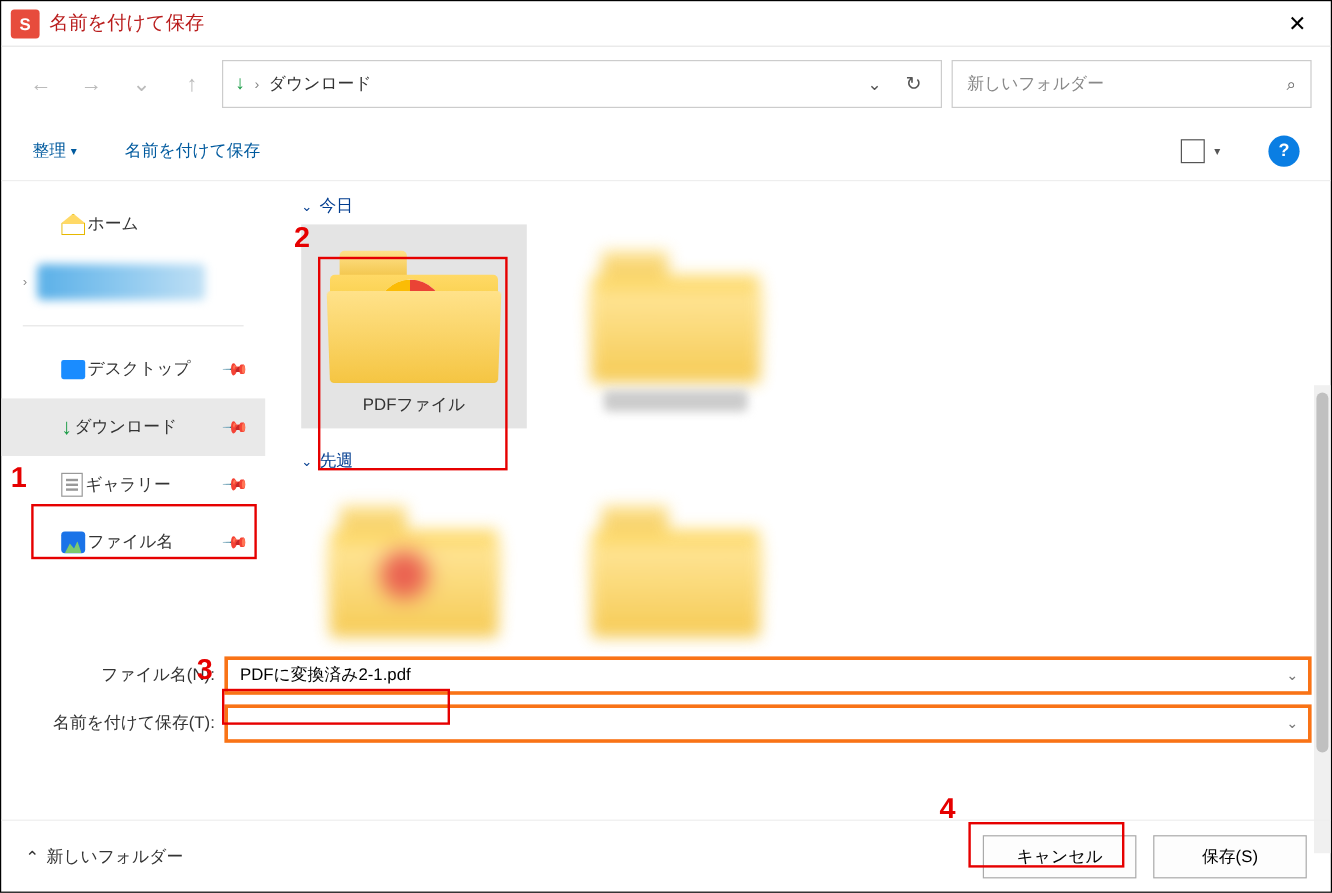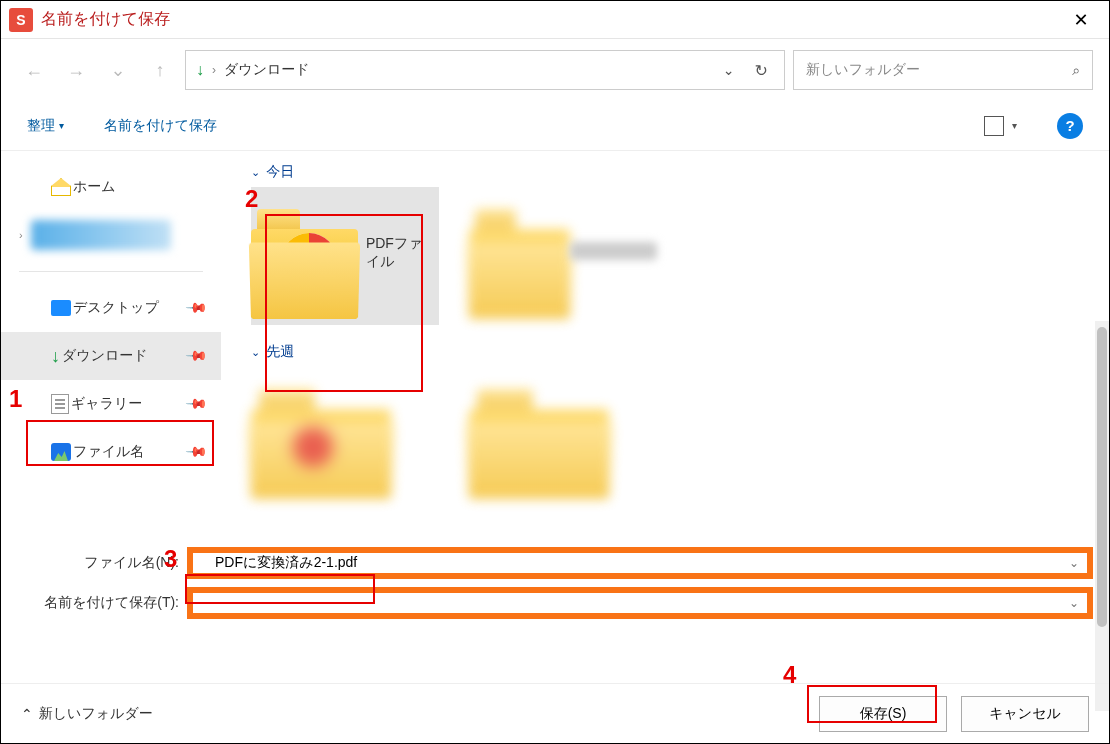--- a/index.html
+++ b/index.html
@@ -50,41 +50,41 @@
 .ic-download { color: #1a9c46; font-size: 18px; font-weight: bold; }
 .ic-doc { width: 18px; height: 20px; background: #fff; border: 1px solid #999; position: relative; }
 .ic-doc::before { content: ""; position: absolute; left: 3px; right: 3px; top: 4px; height: 2px; background: #999; box-shadow: 0 4px 0 #999, 0 8px 0 #999; }
 .ic-pic { width: 20px; height: 18px; background: #1a73e8; border-radius: 3px; position: relative; overflow: hidden; }
 .ic-pic::after { content: ""; position: absolute; width: 14px; height: 10px; background: #7bc96f; bottom: 0; left: 3px; clip-path: polygon(0 100%, 30% 20%, 55% 60%, 75% 0, 100% 100%); }
 
 .fileview { flex: 1; padding: 12px 22px; position: relative; overflow: hidden; }
 .group-hdr { color: #003c8f; font-size: 14px; display: flex; align-items: center; gap: 6px; margin-bottom: 6px; margin-left: 8px; }
 .group-hdr .chev { font-size: 11px; }
 .items-row { display: flex; gap: 30px; margin-bottom: 18px; margin-left: 8px; }
-.fitem { width: 188px; display: flex; flex-direction: row; align-items: center; }
+.fitem { width: 188px; display: flex; flex-direction: column; align-items: center; }
 .fitem.sel { background: #e4e4e4; }
 .fitem .thumb { width: 140px; height: 120px; margin: 12px 0 6px; position: relative; }
 .fitem .lbl { font-size: 14px; color: #333; padding: 4px 8px 10px; }
 .folder-icon { width: 100%; height: 100%; position: relative; }
 .folder-icon .back { position: absolute; width: 100%; height: 75%; bottom: 0; background: linear-gradient(#ffd966,#e6b800); border-radius: 4px; }
 .folder-icon .tab { position: absolute; width: 40%; height: 22%; top: 8%; left: 6%; background: linear-gradient(#ffe28a,#f0c040); border-radius: 4px 4px 0 0; }
 .folder-icon .front { position: absolute; width: 100%; height: 62%; bottom: 0; background: linear-gradient(#ffe28a,#f5c542); border-radius: 4px; transform: perspective(200px) rotateX(-6deg); transform-origin: bottom; }
 .chrome-badge { position: absolute; width: 56px; height: 56px; border-radius: 50%; background: #fff; top: 28%; left: 28%; overflow: hidden; }
 .chrome-badge::before { content: ""; position: absolute; inset: 0; background: conic-gradient(#ea4335 0 120deg, #34a853 120deg 240deg, #fbbc05 240deg 360deg); }
 .chrome-badge::after { content: ""; position: absolute; width: 24px; height: 24px; background: #fff; border: 5px solid #1a73e8; border-radius: 50%; top: 11px; left: 11px; }
 .blur-folder { filter: blur(6px); opacity: .9; }
 .blur-label { width: 120px; height: 18px; background: #ccc; filter: blur(4px); border-radius: 4px; margin-bottom: 10px; }
 .red-dot { position: absolute; width: 40px; height: 40px; background: #e74c3c; border-radius: 50%; top: 40%; left: 30%; filter: blur(6px); }
 .vscroll { position: absolute; right: 0; top: 170px; width: 14px; height: 390px; background: #f0f0f0; display: flex; flex-direction: column; align-items: center; }
 .vscroll .thumb { width: 10px; height: 300px; background: #c0c0c0; border-radius: 5px; margin-top: 6px; }
 
 
 .fieldrow { height: 40px; display: flex; align-items: center; padding: 0 16px; }
 .fieldrow .lbl { width: 170px; text-align: right; padding-right: 8px; font-size: 14px; color: #333; }
-.fieldrow .val { flex: 1; height: 32px; border: 6px solid #f97316; padding: 4px 22px; font-size: 14px; display: flex; align-items: center; position: relative; }
+.fieldrow .val { flex: 1; height: 32px; border: 3px solid #f97316; padding: 4px 10px; font-size: 14px; display: flex; align-items: center; position: relative; }
 .fieldrow .val .dd { position: absolute; right: 8px; color: #777; font-size: 12px; }
 
 
 .footer { position: absolute; bottom: 0; left: 0; right: 0; height: 60px; display: flex; align-items: center; padding: 0 20px; border-top: 1px solid #eee; }
 .footer .hide { display: flex; align-items: center; gap: 6px; font-size: 14px; color: #333; cursor: pointer; }
 .footer .spacer { flex: 1; }
 .footer .btn { min-width: 128px; height: 36px; border: 1px solid #aaa; background: #fdfdfd; display: flex; align-items: center; justify-content: center; font-size: 14px; margin-left: 14px; cursor: pointer; }
 
 
 .anno-box { position: absolute; border: 2.5px solid #e60000; pointer-events: none; }
@@ -239,22 +239,22 @@
     <span class="dd">⌄</span>
   </div>
 </div>
 
 <div class="footer">
   <div class="hide">
     <span>⌃</span>
     <span>新しいフォルダー</span>
   </div>
   <div class="spacer"></div>
+  <div class="btn">キャンセル</div>
   <div class="btn">保存(S)</div>
-  <div class="btn">キャンセル</div>
 </div>
 
 <div class="anno-box" style="left:25px; top:419px; width:188px; height:46px;"></div>
 <div class="anno-num" style="left:8px; top:384px;">1</div>
 
 <div class="anno-box" style="left:264px; top:213px; width:158px; height:178px;"></div>
 <div class="anno-num" style="left:244px; top:184px;">2</div>
 
 <div class="anno-box" style="left:184px; top:573px; width:190px; height:30px;"></div>
 <div class="anno-num" style="left:163px; top:544px;">3</div>

